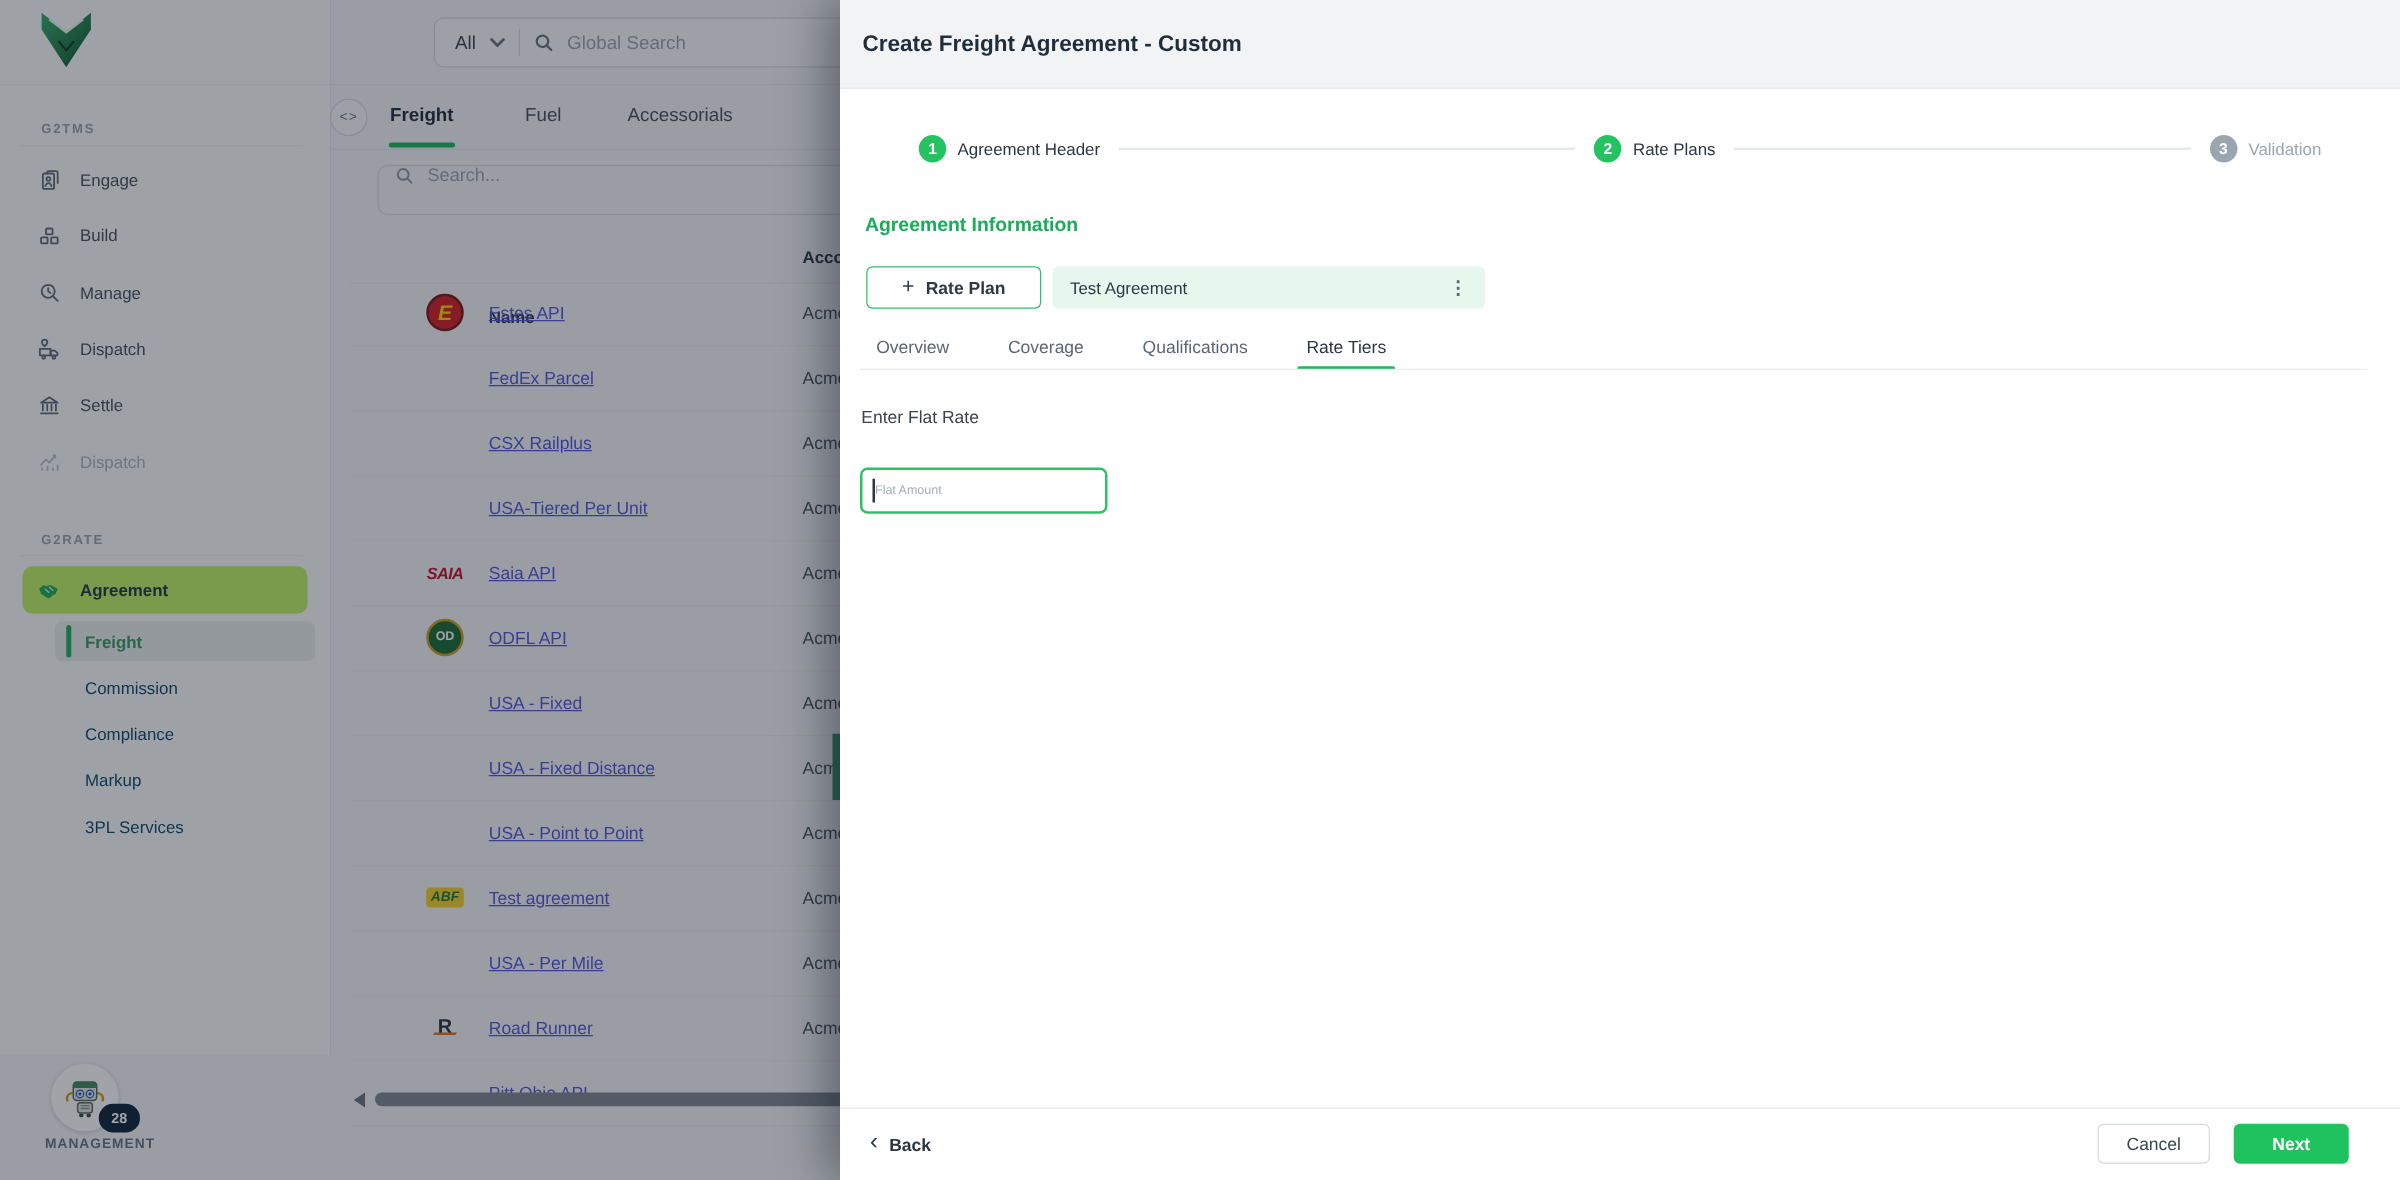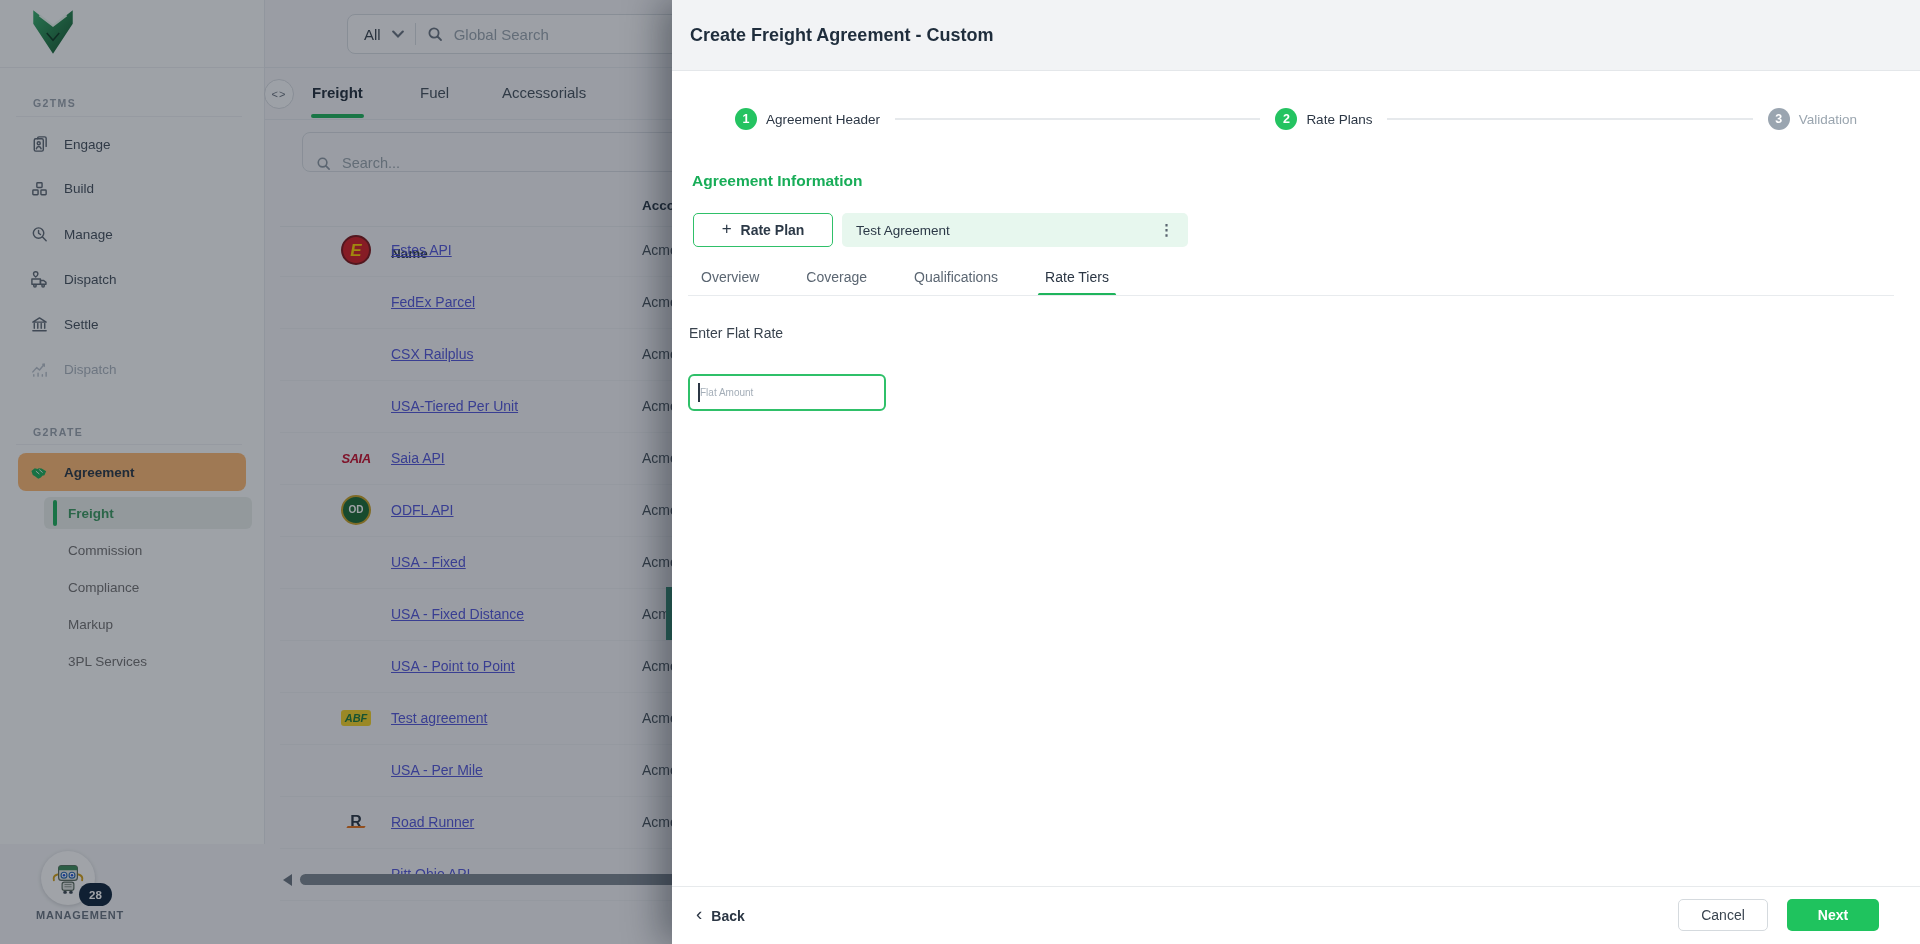--- a/index.html
+++ b/index.html
@@ -9,23 +9,23 @@
   .sidebar{position:absolute;left:0;top:0;width:264px;height:844px;background:#fcfdfe;border-right:1px solid #e7eaee;}
   .side-header{height:67px;border-bottom:1px solid #edeff2;}
   .brand-logo{position:absolute;left:26px;top:6px;width:54px;height:54px;}
   .side-label{position:absolute;left:33px;font-size:10.5px;font-weight:bold;letter-spacing:1.4px;color:#99a3ad;}
   .side-hair{position:absolute;left:16px;right:22px;height:1px;background:#eef0f3;}
   .nav-item{position:absolute;left:18px;width:228px;height:36px;display:flex;align-items:center;gap:15px;
             padding-left:12px;border-radius:8px;color:#46525e;font-size:13.5px;box-sizing:border-box;cursor:pointer;}
   .nav-item svg{width:19px;height:19px;stroke:#5f6a75;fill:none;stroke-width:1.5;stroke-linecap:round;stroke-linejoin:round;flex:0 0 auto;}
   .nav-item.disabled{color:#aab4be;}
   .nav-item.disabled svg{stroke:#b9c2cb;}
-  .nav-item.active-parent{background:#fdba74;color:#2b3845;font-weight:bold;}
+  .nav-item.active-parent{background:#bef264;color:#2b3845;font-weight:bold;}
   .sub-item{position:absolute;left:44px;width:208px;height:32px;display:flex;align-items:center;
-            padding-left:24px;font-size:13.5px;color:#737373;box-sizing:border-box;border-radius:6px;cursor:pointer;}
+            padding-left:24px;font-size:13.5px;color:#0c4a6e;box-sizing:border-box;border-radius:6px;cursor:pointer;}
   .sub-item.active{background:#e9efec;color:#3c9a61;font-weight:bold;}
   .sub-bar{position:absolute;left:9px;top:3px;bottom:3px;width:4px;border-radius:2px;background:#1faf5c;}
   .avatar{position:absolute;left:41px;top:851px;width:54px;height:54px;border-radius:50%;background:#ffffff;
           box-shadow:0 1px 4px rgba(20,30,40,.18);display:flex;align-items:center;justify-content:center;cursor:pointer;}
   .count-badge{position:absolute;left:79px;top:883px;min-width:33px;height:23px;border-radius:12px;background:#10253c;
                color:#fff;font-size:11.5px;font-weight:bold;display:flex;align-items:center;justify-content:center;}
   .mgmt{position:absolute;left:36px;top:909px;font-size:11px;font-weight:bold;letter-spacing:.8px;color:#6a7481;}
   
   .main{position:absolute;left:264px;top:0;right:0;height:944px;}
   .topbar{position:absolute;left:0;right:0;top:0;height:67px;border-bottom:1px solid #e7eaee;}
@@ -37,21 +37,21 @@
   .gsearch .mag{width:16px;height:16px;}
   .gsearch .ph{font-size:15px;color:#9aa5b0;}
   .tabstrip{position:absolute;left:0;right:0;top:67px;height:52px;border-bottom:1px solid #e7eaee;}
   .collapse-btn{position:absolute;left:0;top:12px;width:30px;height:30px;border-radius:50%;background:#fbfcfd;
                 border:1px solid #d8dce2;color:#6a7480;font-size:11px;display:flex;align-items:center;justify-content:center;
                 letter-spacing:1px;cursor:pointer;box-sizing:border-box;}
   .ctab{position:absolute;top:0;height:51px;display:flex;align-items:center;font-size:15px;color:#46525e;cursor:pointer;}
   .ctab.active{color:#232f3d;font-weight:bold;}
   .ctab.active::after{content:"";position:absolute;left:-1px;right:-1px;bottom:0;height:4px;background:#1fb45c;border-radius:2px;}
   .searchbox{position:absolute;left:38px;top:132px;width:700px;height:40px;border:1px solid #d9dde3;border-radius:8px;
-             display:flex;align-items:flex-end;gap:11px;padding:0 13px;box-sizing:border-box;color:#9aa5ae;font-size:14.5px;}
+             display:flex;align-items:flex-start;gap:11px;padding:0 13px;box-sizing:border-box;color:#9aa5ae;font-size:14.5px;}
   .searchbox svg{width:15px;height:15px;stroke:#8d98a3;fill:none;stroke-width:1.7;stroke-linecap:round;}
   .thead{position:absolute;left:0;right:0;top:190px;height:36px;font-size:13.5px;font-weight:bold;color:#2c3a48;}
   .th-name{position:absolute;left:127px;top:8px;margin-top:48px;}
   .th-account{position:absolute;left:378px;top:8px;}
   .thead-line{position:absolute;left:16px;right:0;top:226px;height:1px;background:#e8ebee;}
   .table-body{position:absolute;left:0;top:0;right:0;}
   .row{position:absolute;left:16px;right:0;height:52px;border-bottom:1px solid #edeff2;}
   .logo-slot{position:absolute;left:60px;top:10px;width:32px;height:32px;display:flex;align-items:center;justify-content:center;}
   .row-name{position:absolute;left:111px;top:50%;transform:translateY(-50%);font-size:14px;color:#5457da;
             text-decoration:underline;font-weight:500;cursor:pointer;white-space:nowrap;}

